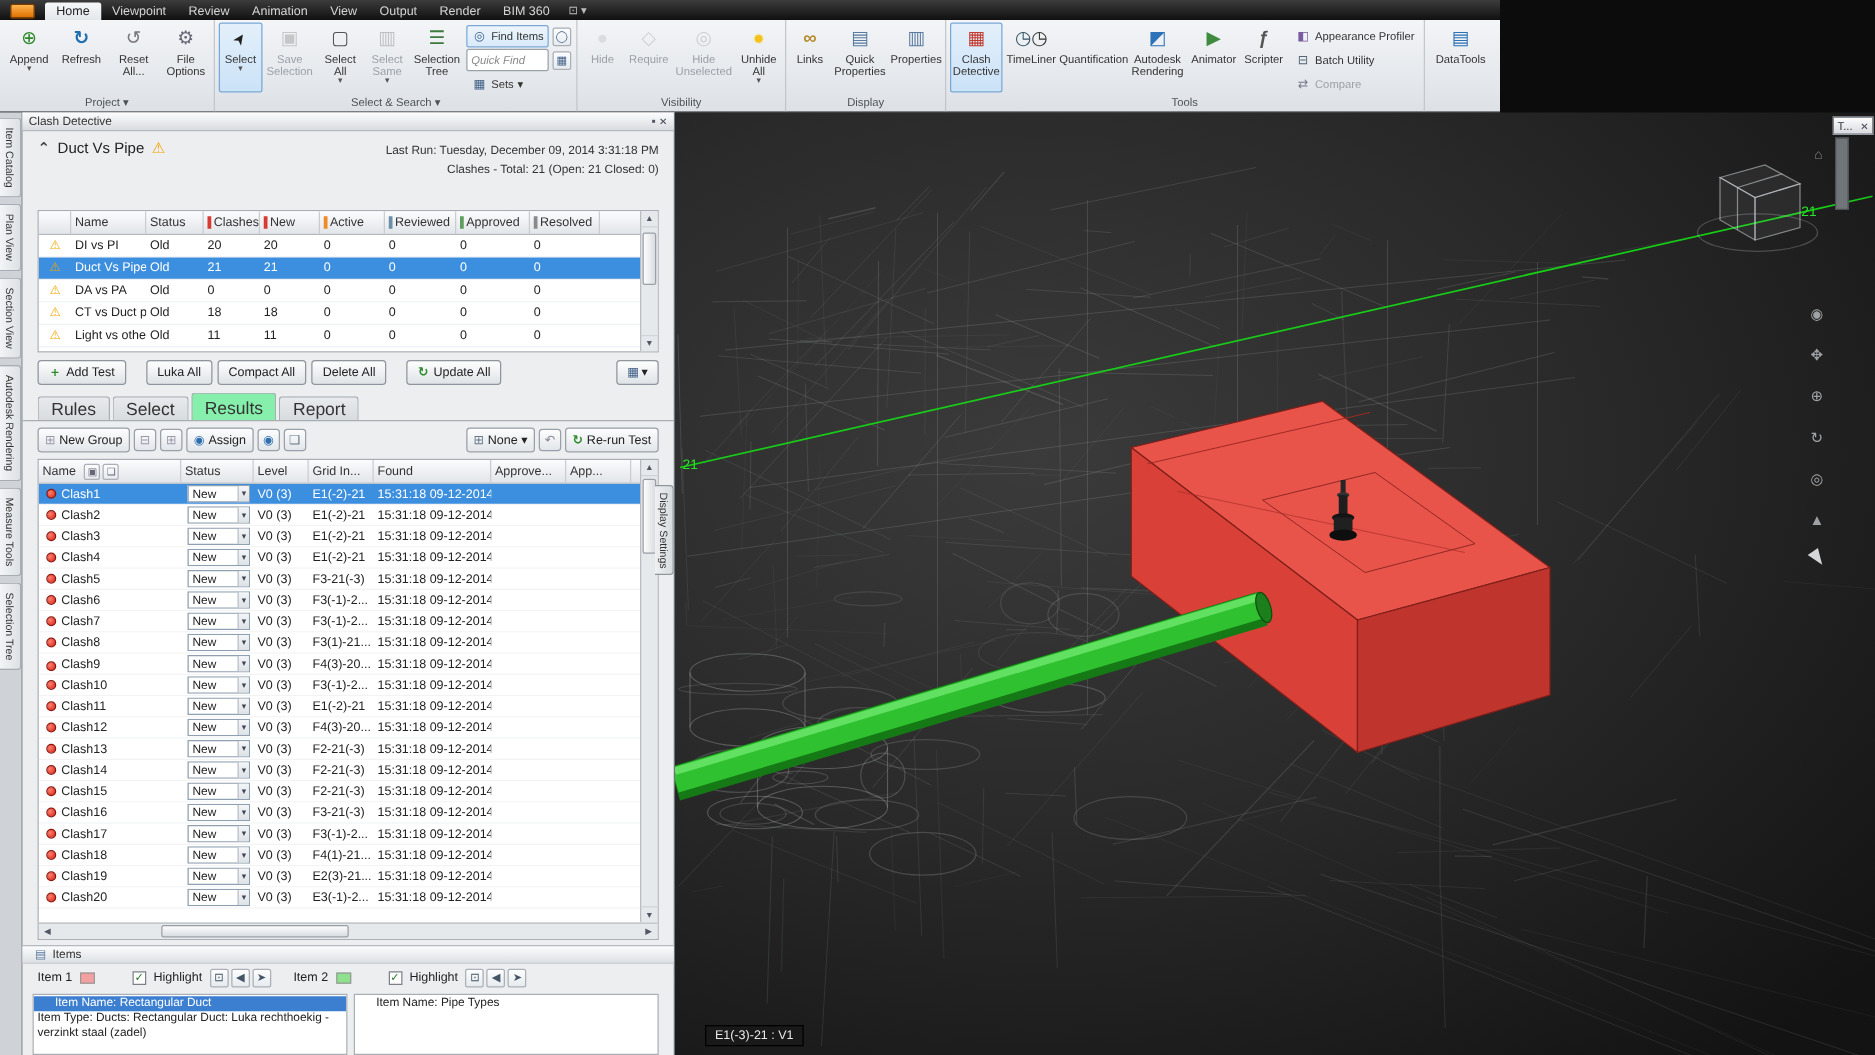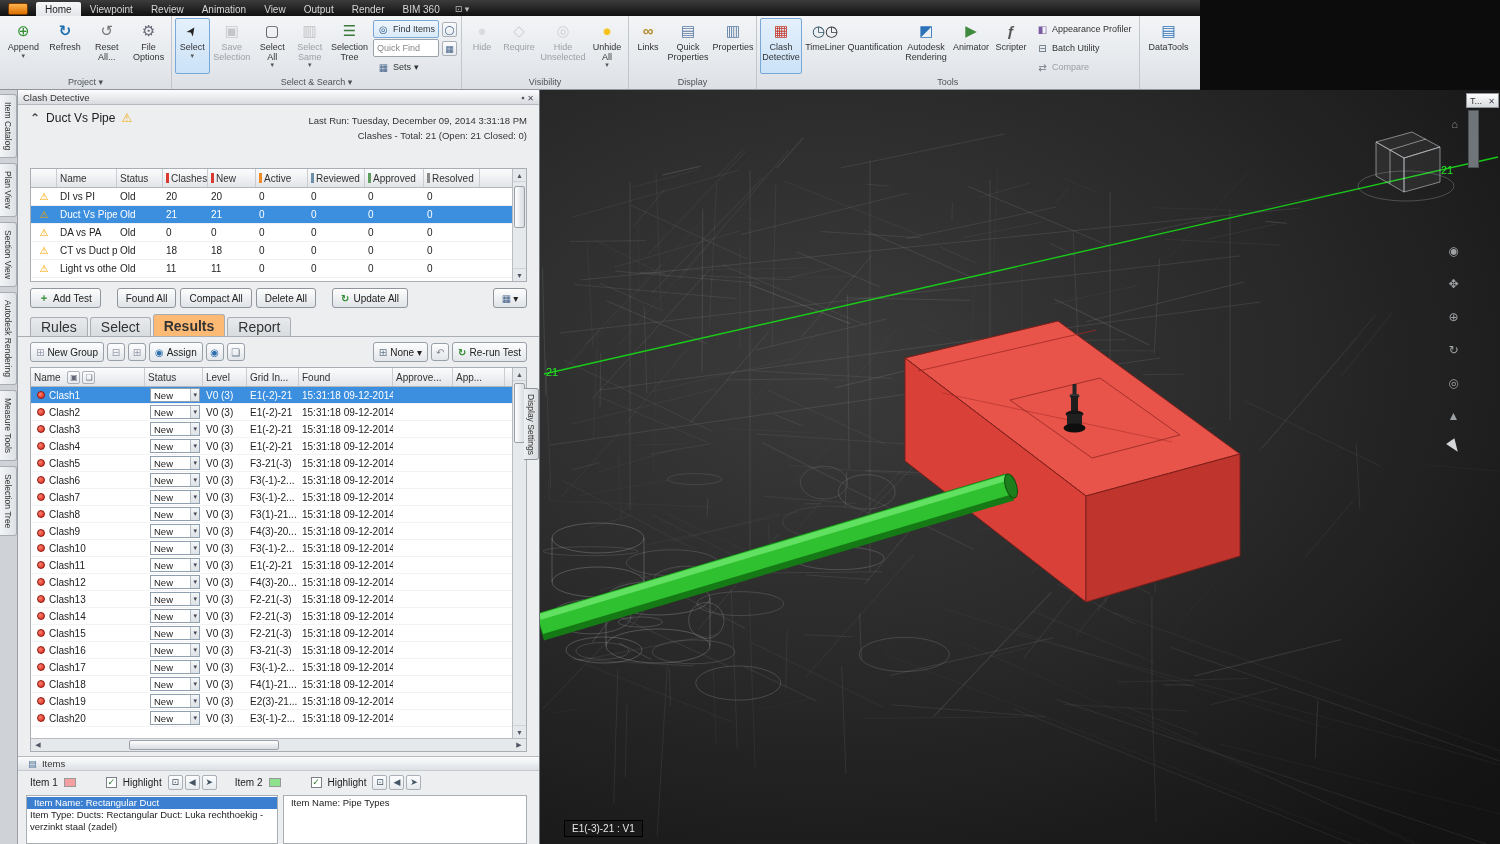--- a/index.html
+++ b/index.html
@@ -28,21 +28,21 @@
 .bigbtn.active{background:linear-gradient(#e4f0fb,#cbe2f7);border-color:#78a8d8}
 .bigbtn.disabled{color:#9ba1a7}
 .bigbtn.disabled .bicon{opacity:.4;filter:grayscale(1)}
 .bicon{width:22px;height:20px;display:flex;align-items:center;justify-content:center;
   font-size:15px;margin-bottom:2px}
 .drop::after{content:"▾";display:block;font-size:7px;color:#555;line-height:5px}
 .stackcol{display:flex;flex-direction:column;gap:1px;margin:2px 1px 0 2px}
 .smallbtn{display:flex;align-items:center;gap:3px;font-size:9px;color:#333;height:18px;
   padding:0 3px;border:1px solid transparent;border-radius:2px;white-space:nowrap}
 .smallbtn.boxed{border-color:#7aa9d8;background:linear-gradient(#eef5fc,#d9eafa)}
-.smallbtn.inputlike{border-color:#9aa2a9;background:#fff;color:#888;}
+.smallbtn.inputlike{border-color:#9aa2a9;background:#fff;color:#888;font-style:italic}
 .smallbtn.disabled{color:#9ba1a7}
 .sicon{width:13px;height:13px;font-size:10px;display:inline-flex;align-items:center;justify-content:center}
 .minicol{display:flex;flex-direction:column;gap:4px;margin:4px 2px 0 1px}
 .minibtn{width:15px;height:15px;font-size:9px;display:flex;align-items:center;justify-content:center;
   border:1px solid #aab0b6;border-radius:2px;background:linear-gradient(#fcfdfe,#e7ebef);color:#456}
 
 .g{font-style:normal}
 .g-append::before{content:"⊕";color:#2d8a2d}
 .g-refresh::before{content:"↻";color:#1f6fb0;font-weight:bold}
 .g-reset::before{content:"↺";color:#777}
@@ -121,21 +121,21 @@
 .vs-thumb{position:absolute;left:1px;right:1px;border:1px solid #9aa0a6;border-radius:2px;background:linear-gradient(90deg,#fdfdfe,#d9dde1)}
 .cd-buttons{height:30px;display:flex;align-items:center;gap:4px;padding:16px 12px}
 .btn{height:20px;display:inline-flex;align-items:center;gap:4px;padding:0 8px;font-size:10px;color:#222;
   border:1px solid #8f959c;border-radius:3px;background:linear-gradient(#fefefe,#dfe3e7);white-space:nowrap}
 .cd-buttons .gap{width:8px}
 .cd-buttons .sp{flex:1}
 .split-btn{width:34px;justify-content:center;gap:2px;padding:0 3px}
 .cd-tabs{height:23px;display:flex;align-items:flex-end;padding:0 12px;border-bottom:1px solid #a9aeb4}
 .tab{height:19px;display:flex;align-items:center;padding:0 10px;font-size:14px;color:#333;
   border:1px solid #a9aeb4;border-bottom:none;border-radius:3px 3px 0 0;background:linear-gradient(#e8eaed,#d8dcdf);margin-right:2px}
-.tab.active{background:#fdba74;height:22px;font-weight:bold}
+.tab.active{background:#86efac;height:22px;font-weight:normal}
 .cd-toolbar{height:30px;display:flex;align-items:center;gap:3px;padding:0 12px}
 .tbtn{height:20px;display:inline-flex;align-items:center;gap:3px;padding:0 5px;font-size:10px;
   border:1px solid #9aa0a7;border-radius:3px;background:linear-gradient(#fdfdfe,#e2e6ea);color:#222;white-space:nowrap}
 .tico{width:18px;height:18px;justify-content:center;padding:0}
 .cd-toolbar .sp{flex:1}
 .results-wrap{margin:0 12px;background:#fff;border:1px solid #a9aeb4;flex:1;display:flex;flex-direction:column;overflow:hidden}
 .results-main{flex:1;display:flex;overflow:hidden}
 .rc0{width:114px}.rc1{width:58px}.rc2{width:44px}.rc3{width:52px}.rc4{width:94px}.rc5{width:60px}.rc6{width:52px}
 .rrow{display:flex;height:17px;align-items:center;background:#fff;border-bottom:1px solid #f2f3f5;font-size:10px}
 .rrow.sel{background:#3c8ede;color:#fff}
@@ -153,21 +153,21 @@
 
 .items-sec{height:88px;display:flex;flex-direction:column;margin-top:4px}
 .items-head{height:15px;background:linear-gradient(#fbfcfd,#dde1e5);border-top:1px solid #b6bac0;border-bottom:1px solid #c6cace;
   display:flex;align-items:center;gap:5px;padding:0 10px;font-size:9.5px;color:#333}
 .items-ctl{height:22px;display:flex;align-items:center;padding:0 12px;gap:6px}
 .swatch{width:12px;height:9px;border:1px solid #999}
 .cb{width:11px;height:11px;border:1px solid #7a8086;background:#fff;display:flex;align-items:center;justify-content:center;
   font-size:9px;color:#2d7a2d;font-weight:bold}
 .ctl-icons{display:flex;gap:2px}
 .itembox{background:#fff;border:1px solid #a9aeb4;font-size:9.5px;line-height:12px;padding:1px 0;overflow:hidden}
-.itembox .l1{padding:0 7px;white-space:nowrap;overflow:hidden}
+.itembox .l1{padding:0 17px;white-space:nowrap;overflow:hidden}
 .itembox .l1.hl{background:#3c7fd0;color:#fff}
 .itembox .l2{padding:0 3px;color:#222}
 .items-details{display:flex;gap:5px;margin:2px 12px 0 8px;flex:1}
 
 
 #viewport{position:absolute;left:540px;top:90px;width:960px;height:754px;overflow:hidden;
   background:radial-gradient(900px 620px at 30% 36%,#3b3b3b 0%,#2a2a2a 48%,#131313 100%)}
 #scene{position:absolute;left:0;top:0}
 .vp-label{position:absolute;left:24px;top:730px;background:rgba(25,25,25,.88);border:1px solid #000;
   color:#e8e8e8;font-size:10px;padding:2px 7px;white-space:nowrap}
@@ -499,21 +499,21 @@
         <div class="vs-btn">▼</div>
       </div>
     </div>
 
     <div class="cd-buttons">
       <span class="btn">
           <span class="g g-plus"></span>
           <span>Add Test</span>
         </span>
       <span class="gap"></span>
-      <span class="btn">Found All</span>
+      <span class="btn">Luka All</span>
       <span class="btn">Compact All</span>
       <span class="btn">Delete All</span>
       <span class="gap"></span>
       <span class="btn">
           <span class="g g-upd"></span>
           <span>Update All</span>
         </span>
       <span class="sp"></span>
       <span class="btn split-btn"><span class="g g-sets"></span>▾</span>
     </div>

